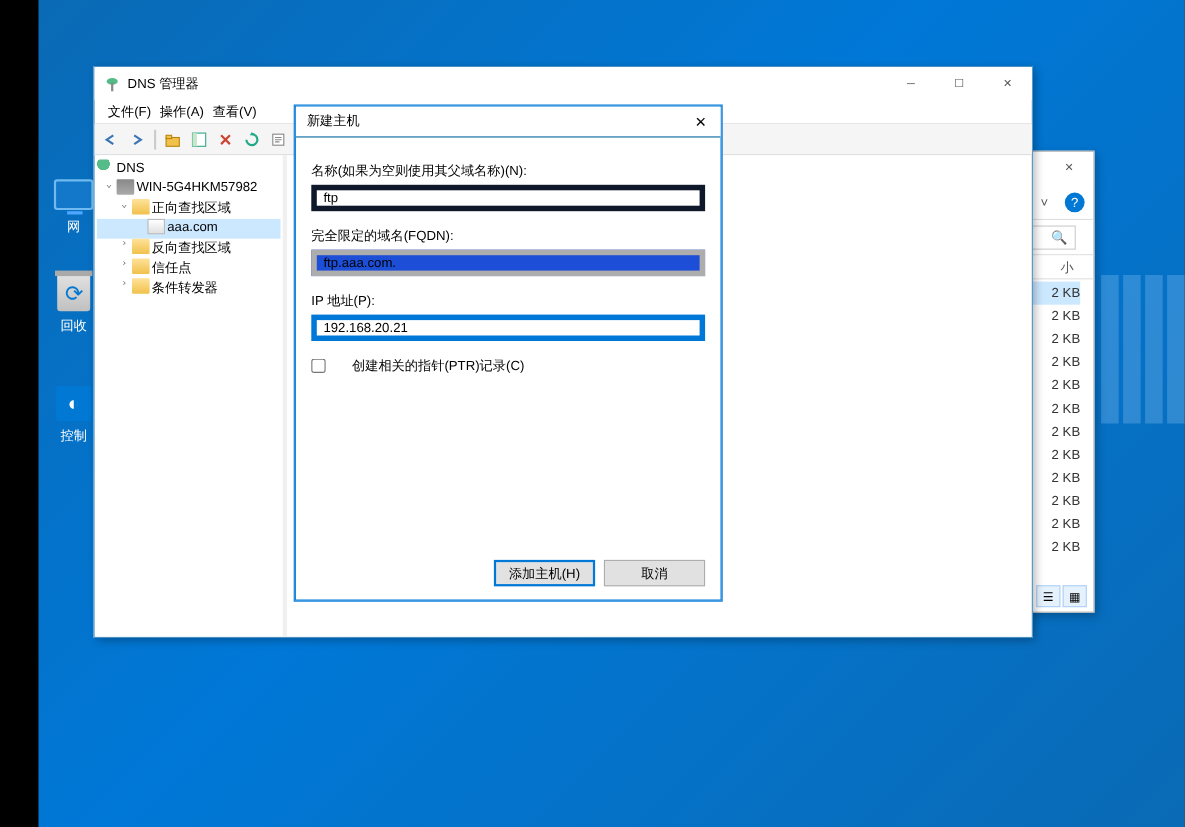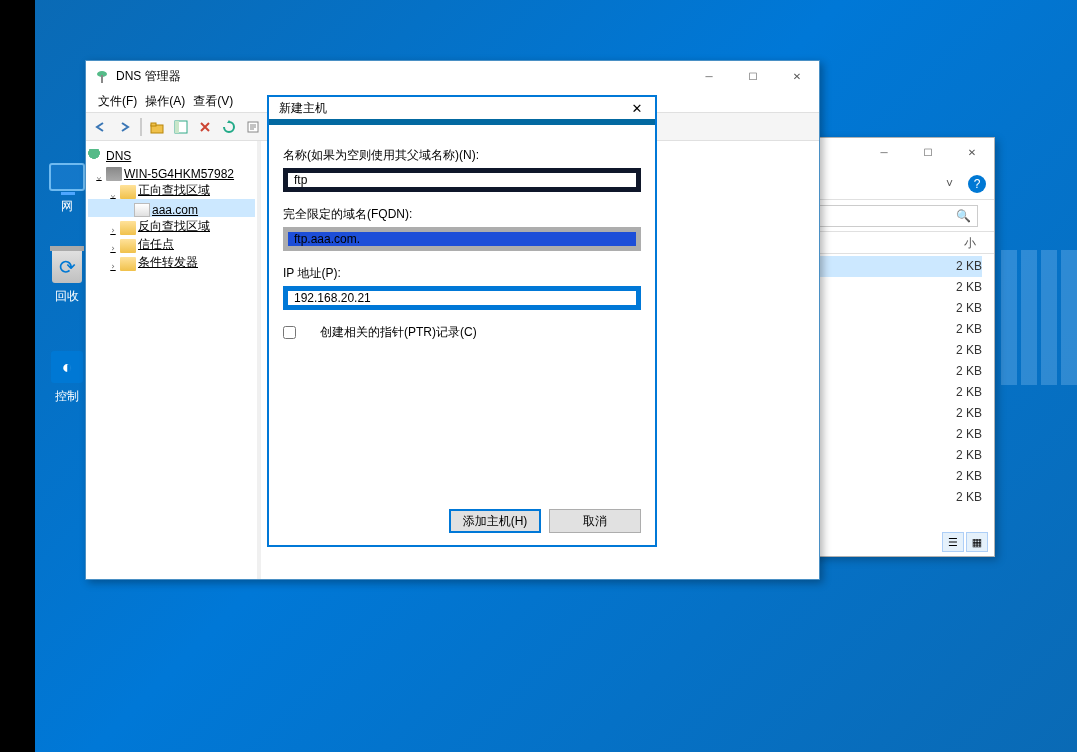--- a/index.html
+++ b/index.html
@@ -17,38 +17,38 @@
 .di3 { left: 2px; top: 250px; }
 .di4 { left: 2px; top: 350px; }
 .pc-ico { width:36px; height:28px; border:2px solid #4da6ff; border-radius:3px; position:relative; background:rgba(77,166,255,0.18);}
 .pc-ico::after { content:''; position:absolute; width:14px; height:3px; background:#4da6ff; bottom:-6px; left:10px; }
 .recycle { width:30px; height:32px; background: linear-gradient(#e0e0e0,#c0c0c0); border-radius:0 0 3px 3px; position:relative; }
 .recycle::before { content:''; position:absolute; width:34px;height:5px;background:#aaa;left:-2px;top:-5px; }
 .recycle .a { color:#0078d4; position:absolute; font-size:20px; top:4px; left:7px; }
 .ctrl { width:32px;height:32px; background:#0078d4; border-radius:3px; display:flex; align-items:center; justify-content:center; color:#fff; font-size:18px;}
 
 
-.dns-win { position:absolute; left:50px; top:60px; width:735px; height:520px; background:#fff; border:1px solid #4a90c5; box-shadow: 3px 3px 8px rgba(0,0,0,0.3); }
+.dns-win { position:absolute; left:50px; top:60px; width:854px; height:520px; background:#fff; border:1px solid #4a90c5; box-shadow: 3px 3px 8px rgba(0,0,0,0.3); }
 .dns-title { height:30px; display:flex; align-items:center; padding-left:8px; background:#fff; }
 .dns-title .ico { width:16px;height:16px; margin-right:6px; position:relative; }
 .dns-title .ico::before { content:''; position:absolute; width:10px;height:6px; background:#5b8; border-radius:50%; top:3px; left:3px; }
 .dns-title .ico::after { content:''; position:absolute; width:2px;height:8px; background:#888; left:7px; top:7px; }
 .sys-btns { margin-left:auto; display:flex; }
 .sys-btn { width:44px; height:28px; display:flex; align-items:center; justify-content:center; color:#555; font-size:10px; }
 
 .dns-menu { height:22px; display:flex; padding-left:8px; align-items:center; border-bottom:1px solid #e0e0e0; }
 .dns-menu span { padding:2px 4px; }
 
 .dns-toolbar { height:28px; display:flex; align-items:center; padding:2px 4px; gap:2px; border-bottom:1px solid #e0e0e0; background:#f5f5f5; }
 .tbtn { width:22px;height:22px; border:1px solid transparent; display:flex; align-items:center; justify-content:center; font-size:11px; }
 .tbtn.sep { width:1px; height:18px; background:#ccc; margin:0 2px; }
 
 .dns-body { display:flex; height: calc(100% - 80px); }
 .dns-tree { width:175px; border-right: 4px solid #f0f0f0; padding:4px 2px; overflow:hidden; }
-.tree-row { display:flex; align-items:flex-end; height:18px; white-space:nowrap; padding-right:4px;text-decoration:underline; }
+.tree-row { display:flex; align-items:flex-start; height:18px; white-space:nowrap; padding-right:4px; }
 .tree-row.sel { background:#cce8ff; }
 .tw { display:inline-block; width:14px; text-align:center; color:#666; font-size:9px; font-family: monospace; }
 .tree-row .ic { width:16px;height:14px; margin-right:2px; display:inline-block; }
 .ic-dns { background: radial-gradient(circle at 6px 4px, #5b8 40%, transparent 42%); }
 .ic-srv { background: linear-gradient(#888,#aaa); border-radius:1px; }
 .ic-fold { background: linear-gradient(#ffe29a,#f0c14b); border-radius:1px; }
 .ic-zone { background: linear-gradient(#fff,#e0e0e0); border:1px solid #bbb; position:relative; }
 
 .dns-list { flex:1; padding:6px 10px; color:#333; }
 .info-line { margin-top:4px; }
@@ -62,21 +62,21 @@
 .exp-list { padding:2px 12px 2px 0; text-align: right; color:#333; }
 .exp-row { height:21px; line-height:21px; }
 .exp-row.sel { background:#cce8ff; }
 .exp-foot { position:absolute; bottom:4px; right:6px; display:flex; gap:2px; }
 .vbtn { width:22px;height:20px; border:1px solid #aecff7; background:#e5f1fb; display:flex; align-items:center; justify-content:center; font-size:11px; }
 .help-ico { width:18px;height:18px; border-radius:50%; background:#0078d4; color:#fff; display:flex; align-items:center; justify-content:center; font-size:12px; }
 .dd { color:#555; padding:2px 6px; border:1px solid transparent; }
 
 
 .dlg { position:absolute; left:233px; top:96px; width:388px; height:450px; background:#fff; border:1px solid #0078d7; box-shadow: 0 0 0 1px #0078d7; }
-.dlg-title { height:28px; display:flex; align-items:center; padding-left:10px; background:#fff; border-bottom:6px solid #0369a1; }
+.dlg-title { height:28px; display:flex; align-items:center; padding-left:10px; background:#fff; border-bottom:1px solid #0369a1; }
 .dlg-title .cl { margin-left:auto; width:36px; height:26px; display:flex; align-items:center; justify-content:center; font-size:13px; }
 .dlg-body { padding:14px 14px; }
 .dlg-lbl { margin-top: 8px; margin-bottom:4px; }
 .dlg-in { width:100%; height:24px; border:5px solid #0f172a; padding:2px 6px; font-size:12px; }
 .dlg-in[readonly] { background:#1d4ed8; border-color:#adadad; }
 .dlg-chk { margin-top:14px; display:flex; align-items:center; gap:24px; }
 .dlg-chk input { width:13px;height:13px; }
 .dlg-btns { position:absolute; bottom:12px; right:14px; display:flex; gap:8px; }
 .dlg-btn { width:92px; height:24px; border:1px solid #adadad; background:#e1e1e1; display:flex; align-items:center; justify-content:center; }
 .dlg-btn.pri { border:2px solid #0078d7; }

